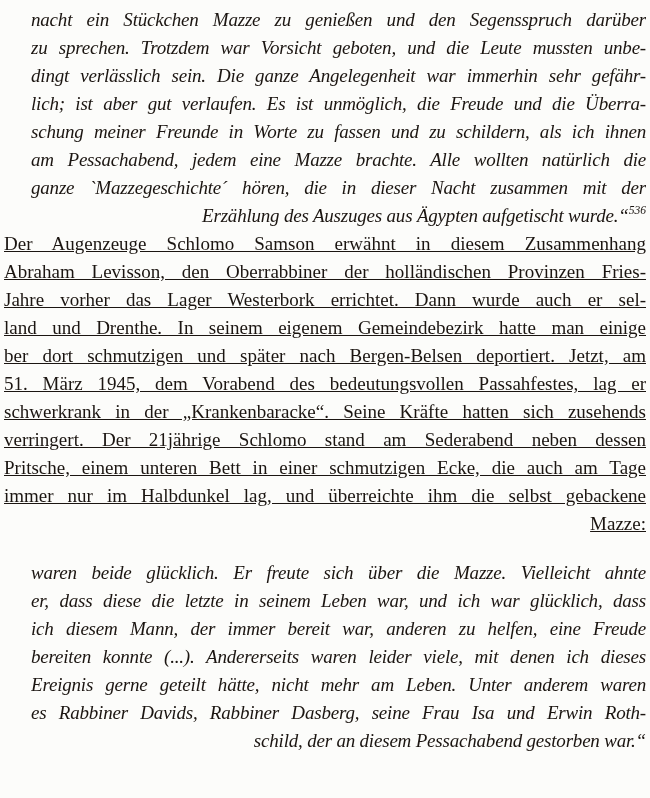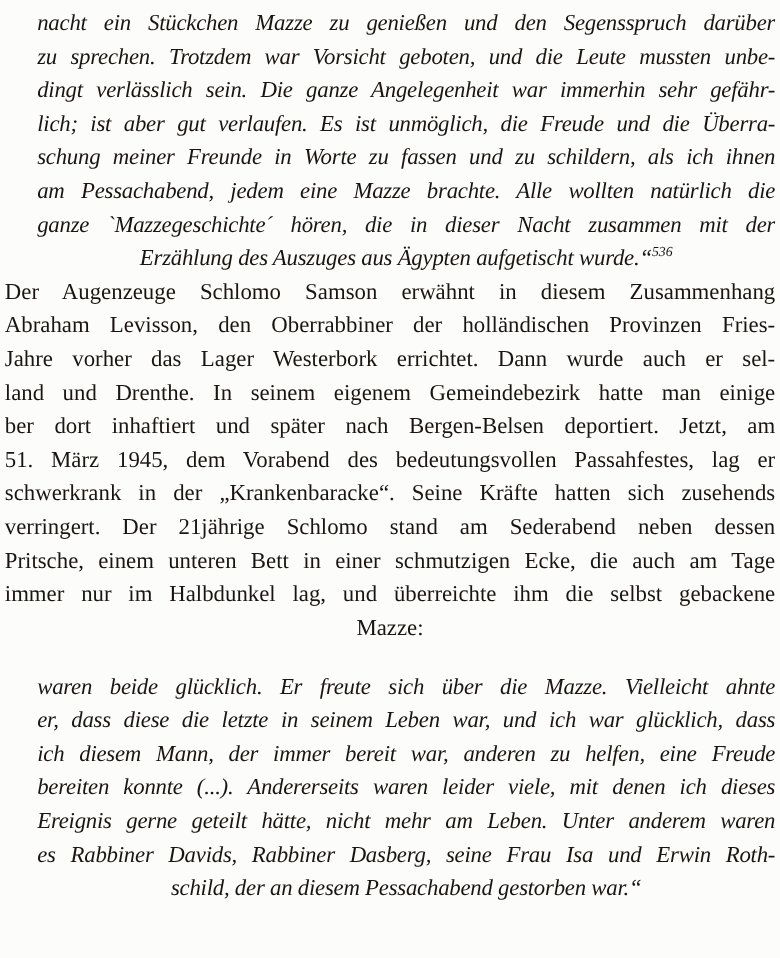--- a/index.html
+++ b/index.html
@@ -29,36 +29,37 @@
     white-space: normal;
   }
   
   .line:not(.last)::after {
     content: "";
     display: inline-block;
     width: 100%;
     height: 0;
   }
   .line.last {
-    text-align: center;
+    text-align: right;
   }
   blockquote.quote {
     margin: 0;
     padding: 0 0 0 27px; 
     font-style: italic;
   }
   blockquote.quote .line {
     letter-spacing: -0.2px;
   }
   .quote-top {
     margin-bottom: 22px;
   }
   .body-para {
     margin: 0 0 21px 0;
     font-style: normal;
+    text-decoration: underline;
   }
   sup.footnote {
     font-size: 11.5px;
     line-height: 0;
     font-style: italic;
     position: relative;
     top: -1px;
     letter-spacing: 0;
   }
 </style>
@@ -76,21 +77,21 @@
     <div class="line">am Pessachabend, jedem eine Mazze brachte. Alle wollten natürlich die</div>
     <div class="line">ganze `Mazzegeschichte´ hören, die in dieser Nacht zusammen mit der</div>
     <div class="line last"><span>Erzählung des Auszuges aus Ägypten aufgetischt wurde.“</span><sup class="footnote">536</sup></div>
   </blockquote>
 
   <p class="body-para">
     <span class="line" style="display:block">Der Augenzeuge Schlomo Samson erwähnt in diesem Zusammenhang</span>
     <span class="line" style="display:block">Abraham Levisson, den Oberrabbiner der holländischen Provinzen Fries-</span>
     <span class="line" style="display:block">Jahre vorher das Lager Westerbork errichtet. Dann wurde auch er sel-</span>
     <span class="line" style="display:block">land und Drenthe. In seinem eigenem Gemeindebezirk hatte man einige</span>
-    <span class="line" style="display:block">ber dort inhaftiert und später nach Bergen-Belsen deportiert. Jetzt, am</span>
+    <span class="line" style="display:block">ber dort schmutzigen und später nach Bergen-Belsen deportiert. Jetzt, am</span>
     <span class="line" style="display:block">51. März 1945, dem Vorabend des bedeutungsvollen Passahfestes, lag er</span>
     <span class="line" style="display:block">schwerkrank in der „Krankenbaracke“. Seine Kräfte hatten sich zusehends</span>
     <span class="line" style="display:block">verringert. Der 21jährige Schlomo stand am Sederabend neben dessen</span>
     <span class="line" style="display:block">Pritsche, einem unteren Bett in einer schmutzigen Ecke, die auch am Tage</span>
     <span class="line" style="display:block">immer nur im Halbdunkel lag, und überreichte ihm die selbst gebackene</span>
     <span class="line last" style="display:block">Mazze:</span>
   </p>
 
   <blockquote class="quote quote-bottom">
     <div class="line">waren beide glücklich. Er freute sich über die Mazze. Vielleicht ahnte</div>

